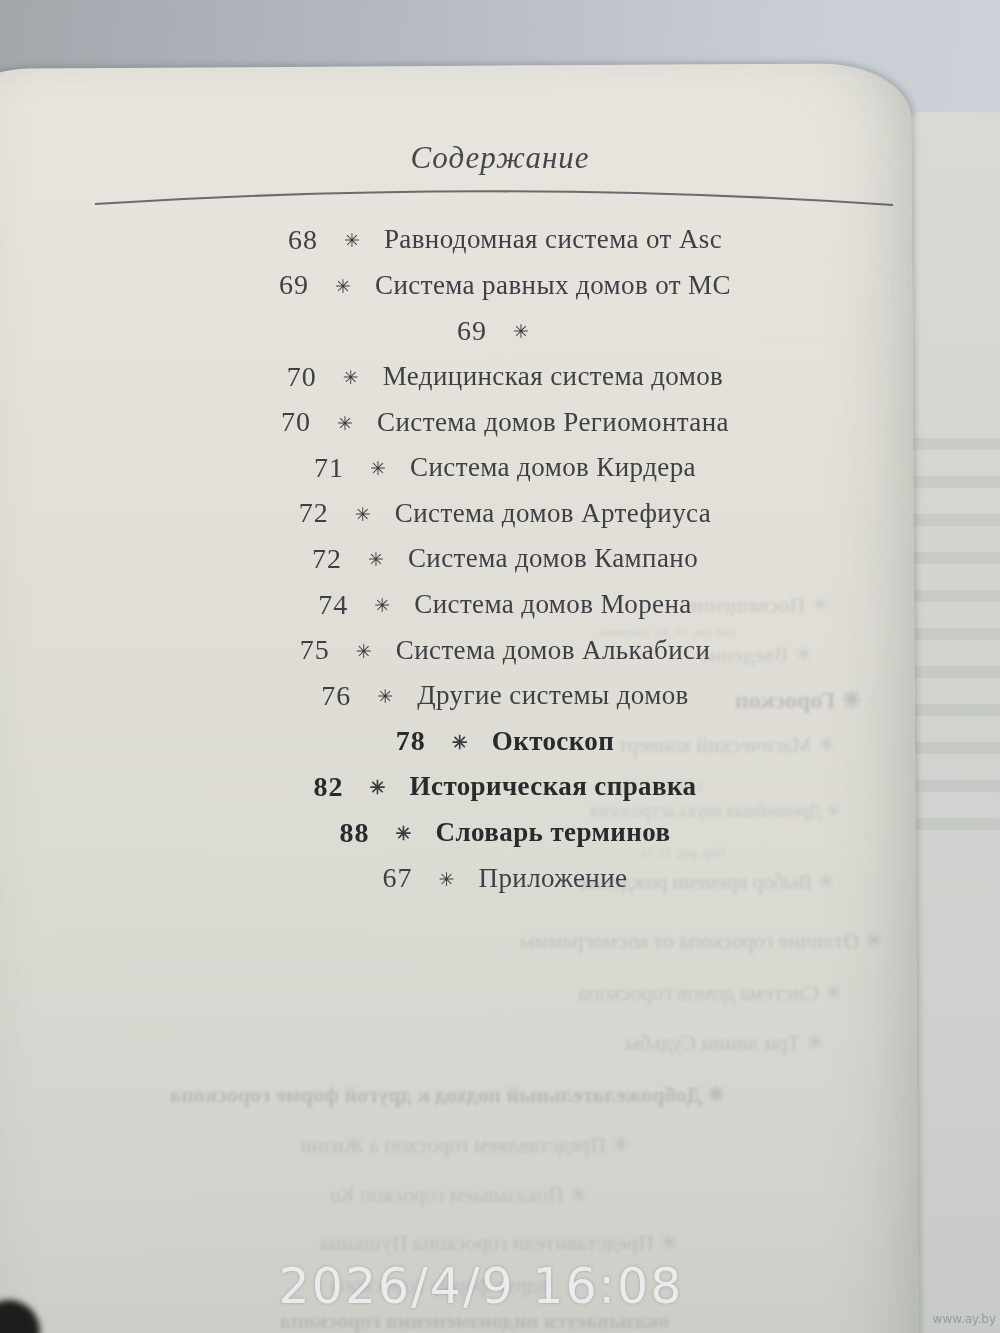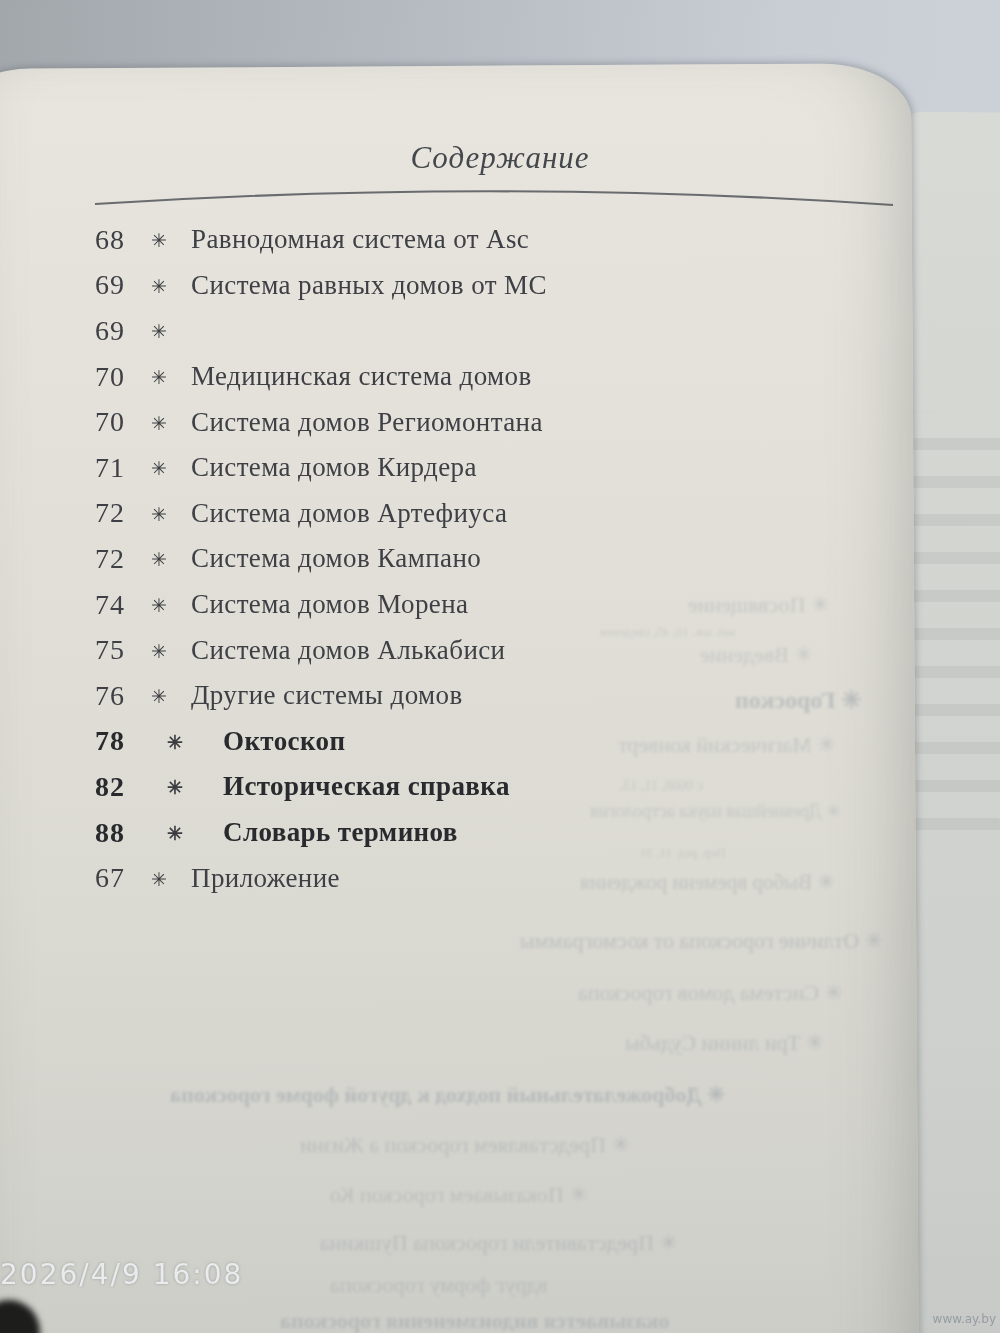--- a/index.html
+++ b/index.html
@@ -19,33 +19,33 @@
              border-radius:60px 90px 0 0 / 26px 55px 0 0;transform:rotate(-.35deg);
              box-shadow:inset -55px 0 70px -45px rgba(110,112,108,.35),
                         inset 45px 0 60px -50px rgba(120,122,116,.25),
                         2px -2px 6px rgba(90,95,100,.35);}
   .content{position:absolute;left:0;top:0;width:1000px;height:1333px;z-index:3;text-decoration:underline;}
   .page-title{position:absolute;left:0;top:140px;width:1000px;text-align:center;
               font-style:italic;font-size:31px;color:#44474b;letter-spacing:1px;}
   .rule-svg{position:absolute;left:0;top:168px;}
   
   .toc{position:absolute;left:95px;top:217px;width:820px;}
-  .toc-row{display:flex;align-items:center;height:45.6px;font-size:27px;color:#3e4045;}
+  .toc-row{display:flex;align-items:center;height:45.6px;font-size:27px;color:#3e4045;justify-content:center;}
   .toc-row .num{width:56px;font-size:28px;letter-spacing:1px;}
   .toc-row .star{width:40px;font-size:19px;color:#3a3c40;padding-top:2px;}
   .toc-row .label{letter-spacing:.4px;}
-  .toc-row.bold{font-weight:700;color:#282a2e;gap:16px;}
+  .toc-row.bold{font-weight:700;color:#282a2e;}
   .toc-row.bold .star{font-weight:700;}
   
   .ghost{position:absolute;z-index:2;transform:scaleX(-1);white-space:nowrap;
          color:#6f7d8c;filter:blur(1.6px);font-family:"Liberation Serif",serif;}
   .ghost.b{font-weight:700;filter:blur(1.8px);}
   
-  .timestamp{position:absolute;left:0;top:1258px;width:962px;text-align:left;z-index:5;
-             font-family:"DejaVu Sans",sans-serif;font-size:28px;color:#e9ebec;
+  .timestamp{position:absolute;left:0;top:1258px;width:962px;text-align:center;z-index:5;
+             font-family:"DejaVu Sans",sans-serif;font-size:49px;color:#e9ebec;
              letter-spacing:2px;text-shadow:0 0 3px rgba(120,125,130,.6);}
   .watermark{position:absolute;right:4px;top:1312px;z-index:5;
              font-family:"DejaVu Sans",sans-serif;font-size:12px;color:#959ca3;margin-left:28px;}
   .corner-shadow{position:absolute;left:-22px;top:1300px;width:62px;height:64px;z-index:4;
              background:#1d1e1c;border-radius:50%;filter:blur(3px);}
 </style>
 </head>
 <body>
 
 <div class="photo">

